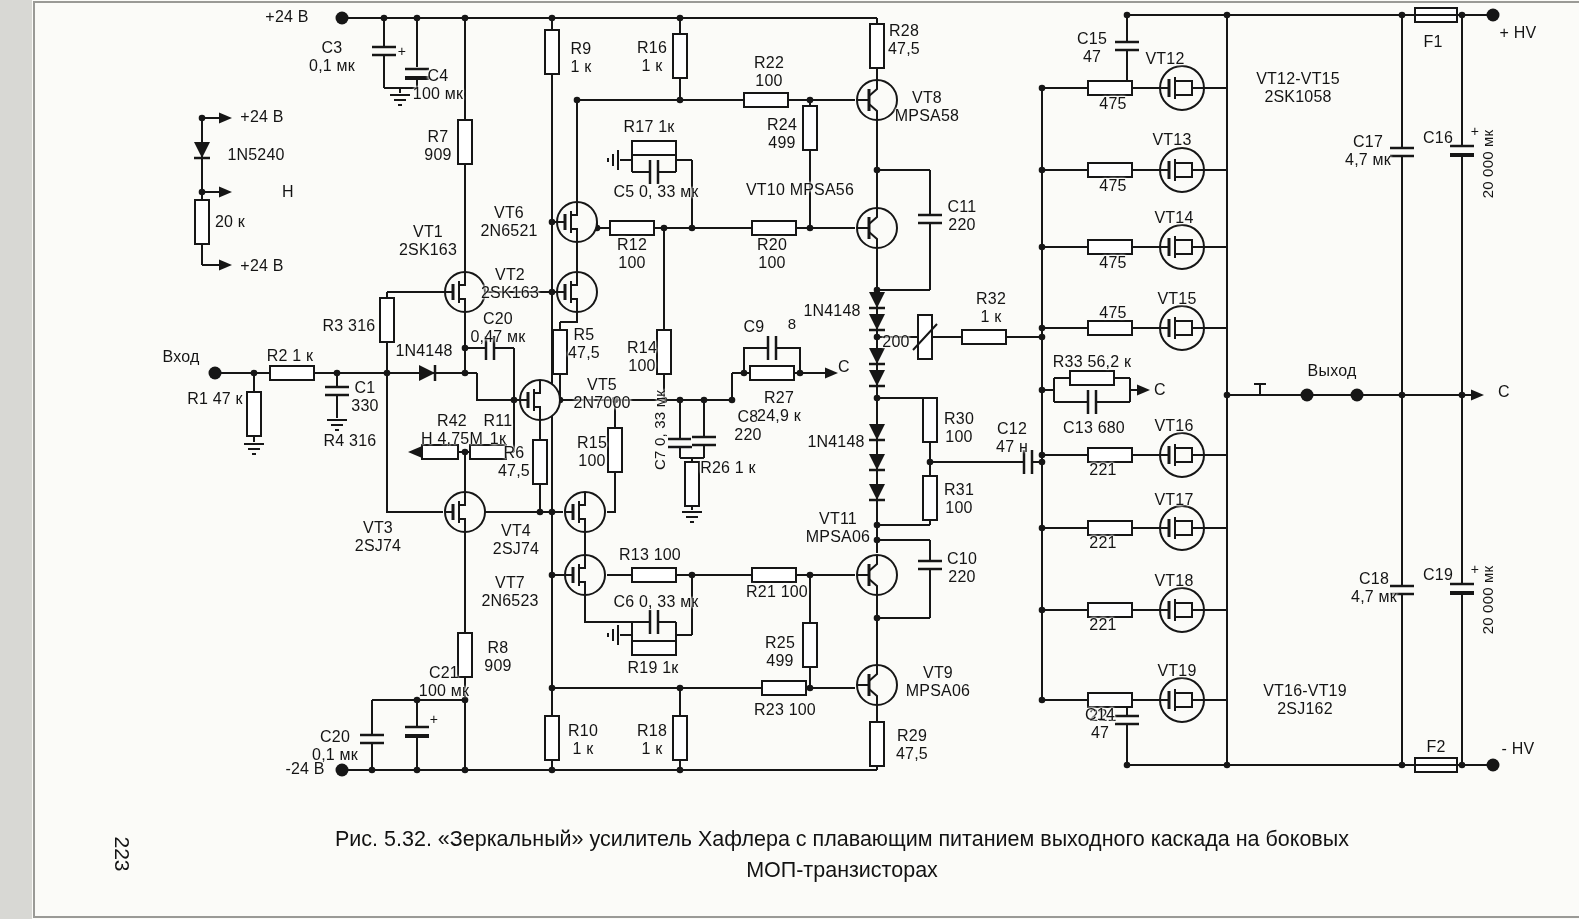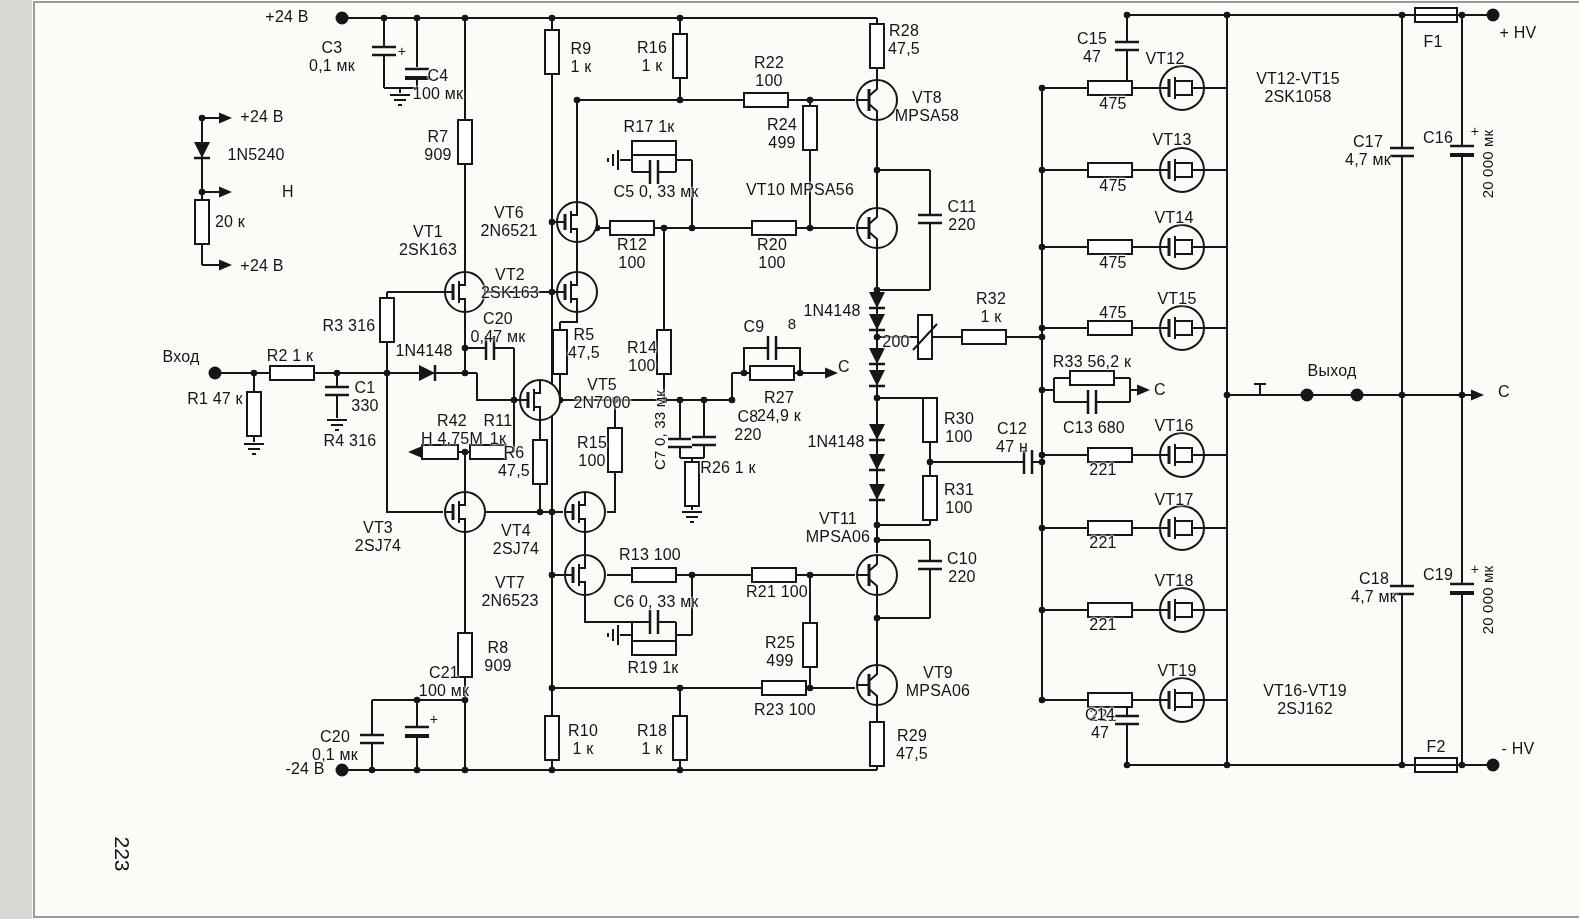--- a/index.html
+++ b/index.html
@@ -492,16 +492,18 @@
       <div class="lbl" style="left: 1342px; top: 588px;">C18
 4,7 мк</div>
       <div class="lbl" style="left: 1406px; top: 575px;">C19</div>
       <div class="lbl" style="left: 1456px; top: 600px; font-size: 15px; transform: translate(-50%, -50%) rotate(-90deg);">20 000 мк</div>
       <div class="lbl" style="left: 1443px; top: 570px; font-size: 14px;">+</div>
       <div class="lbl" style="left: 1404px; top: 747px;">F2</div>
       <div class="lbl" style="left: 1486px; top: 749px;">- HV</div>
     </div>
 
 <div class="caption">
+  <div>Рис. 5.32. «Зеркальный» усилитель Хафлера с плавающим питанием выходного каскада на боковых</div>
+  <div>МОП-транзисторах</div>
 </div>
 <div class="pagenum">223</div>
 
 </div>
 
 </body></html>

